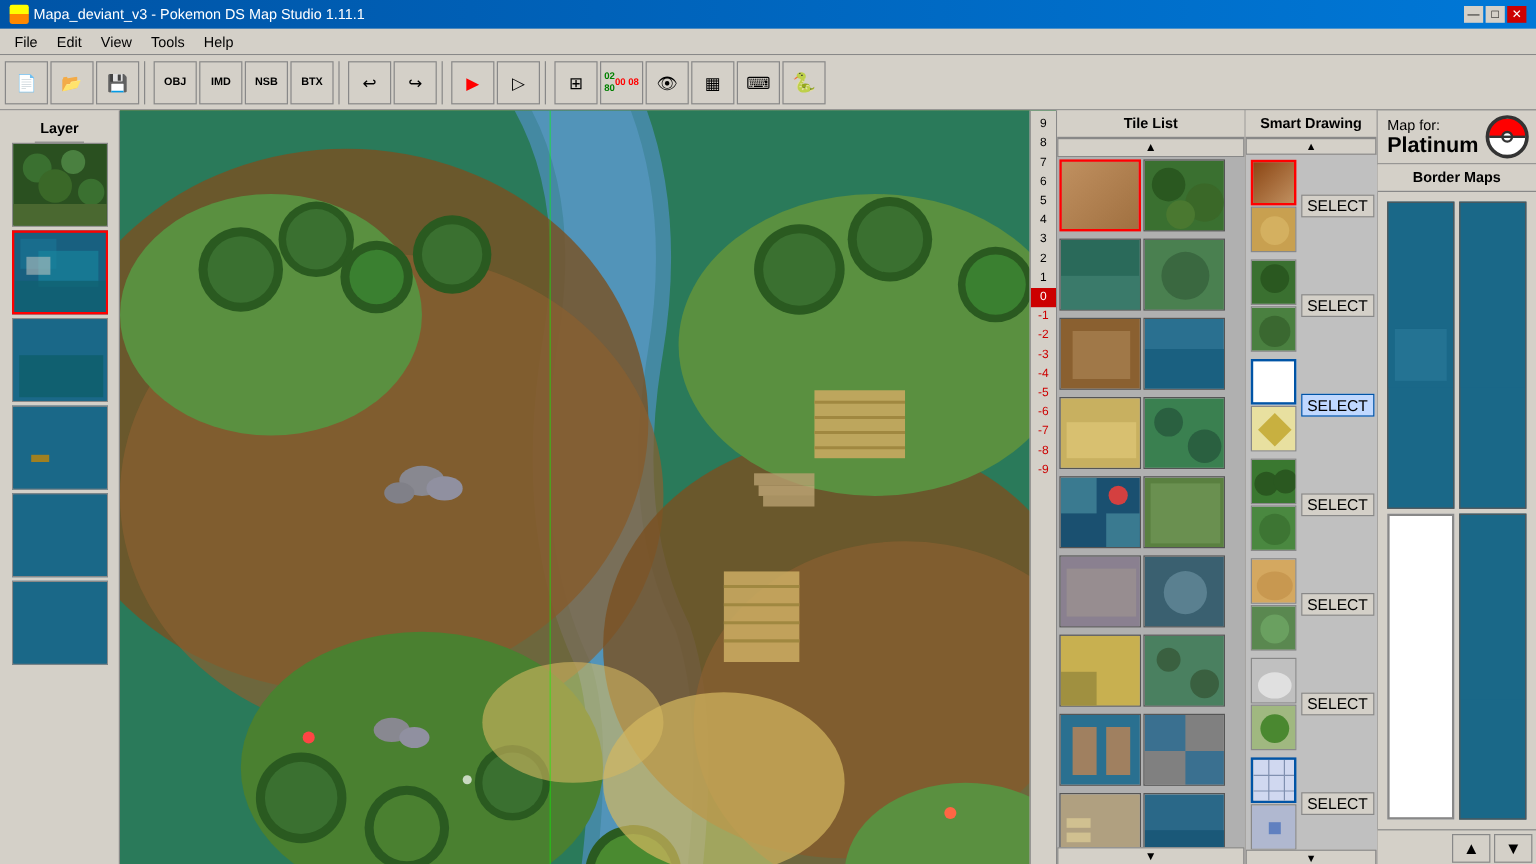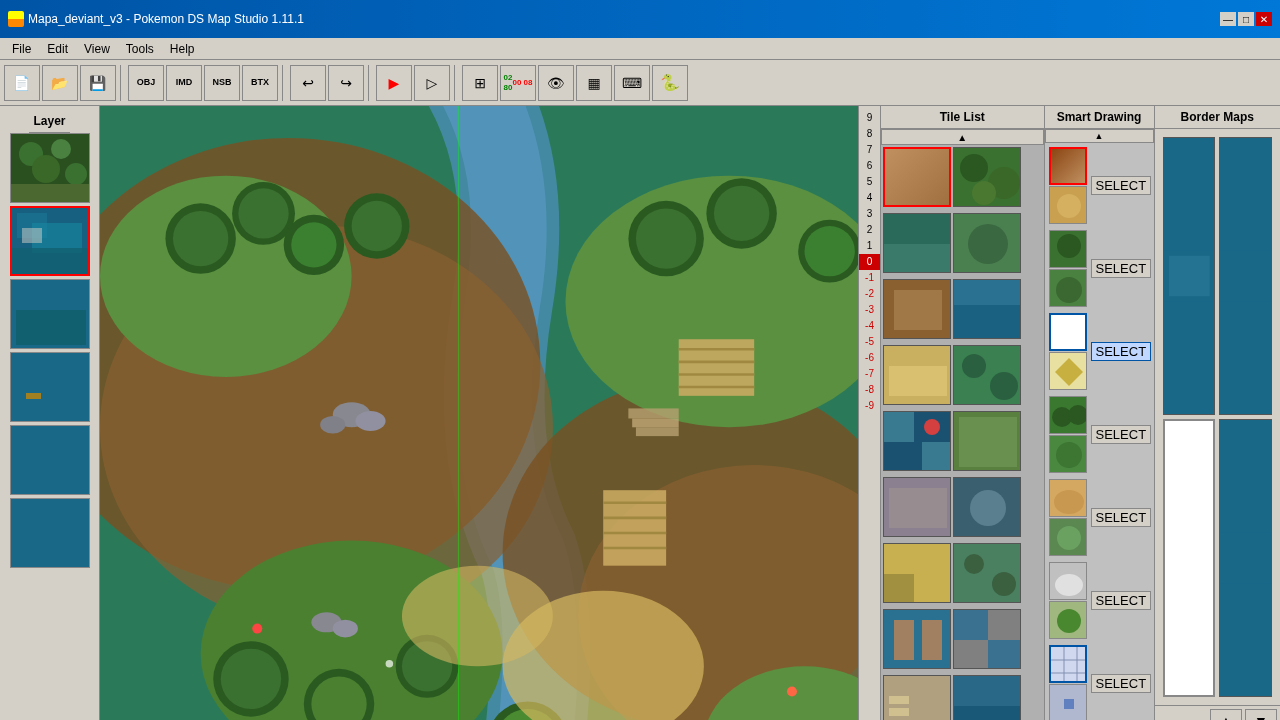--- a/index.html
+++ b/index.html
@@ -1,20 +1,20 @@
 <!DOCTYPE html>
 <html><head>
   <meta charset="utf-8">
   <style>
     * { margin: 0; padding: 0; box-sizing: border-box; }
     body { width: 1280px; height: 720px; overflow: hidden; font-family: 'Segoe UI', Tahoma, sans-serif; font-size: 12px; background: #d4d0c8; }
 
     
     #titlebar {
-      height: 38px;
+      height: 24px;
       background: linear-gradient(to right, #0054a6, #0078d7);
       display: flex; align-items: center; justify-content: space-between;
       padding: 0 8px; color: white; font-size: 12px;
     }
     .titlebar-btn { width: 16px; height: 14px; border: none; cursor: pointer; font-size: 10px; display: flex; align-items: center; justify-content: center; }
     .titlebar-btn.minimize { background: #d4d0c8; color: #000; }
     .titlebar-btn.maximize { background: #d4d0c8; color: #000; }
     .titlebar-btn.close { background: #c00; color: white; }
 
     
@@ -686,20 +686,31 @@
           </div>
           <button class="smart-select-btn">SELECT</button>
         </div>
       </div>
 
       <button style="width:100%;height:14px;background:#d4d0c8;border:1px solid #888;cursor:pointer;font-size:9px;">▼</button>
     </div>
 
     <div id="info-panel">
 
+      <div id="map-for-area">
+        <div style="display:flex;flex-direction:column;align-items:flex-start;">
+          <span style="font-size:12px;">Map for:</span>
+          <span style="font-size:18px;font-weight:bold;">Platinum</span>
+        </div>
+
+        <div style="width:36px;height:36px;border-radius:50%;background:linear-gradient(to bottom,#ff0000 50%,#ffffff 50%);border:3px solid #333;position:relative;flex-shrink:0;">
+          <div style="position:absolute;top:50%;left:50%;transform:translate(-50%,-50%);width:10px;height:10px;border-radius:50%;background:white;border:2px solid #333;"></div>
+          <div style="position:absolute;top:calc(50% - 1px);left:0;right:0;height:2px;background:#333;"></div>
+        </div>
+      </div>
 
       <div id="border-panel" style="flex:1;display:flex;flex-direction:column;">
         <div class="section-title">Border Maps</div>
         <div id="border-grid" style="flex:1;display:grid;grid-template-columns:1fr 1fr;grid-template-rows:1fr 1fr;gap:4px;padding:8px;">
 
           <div class="border-map-cell" style="background:#1a6888;border:1px solid #555;cursor:pointer;">
             <svg width="100%" height="100%" viewBox="0 0 50 50">
                 <rect width="50" height="50" fill="#1a6888"></rect>
                 <rect x="5" y="5" width="40" height="40" fill="#2a7898" opacity="0.7"></rect>
               </svg>

